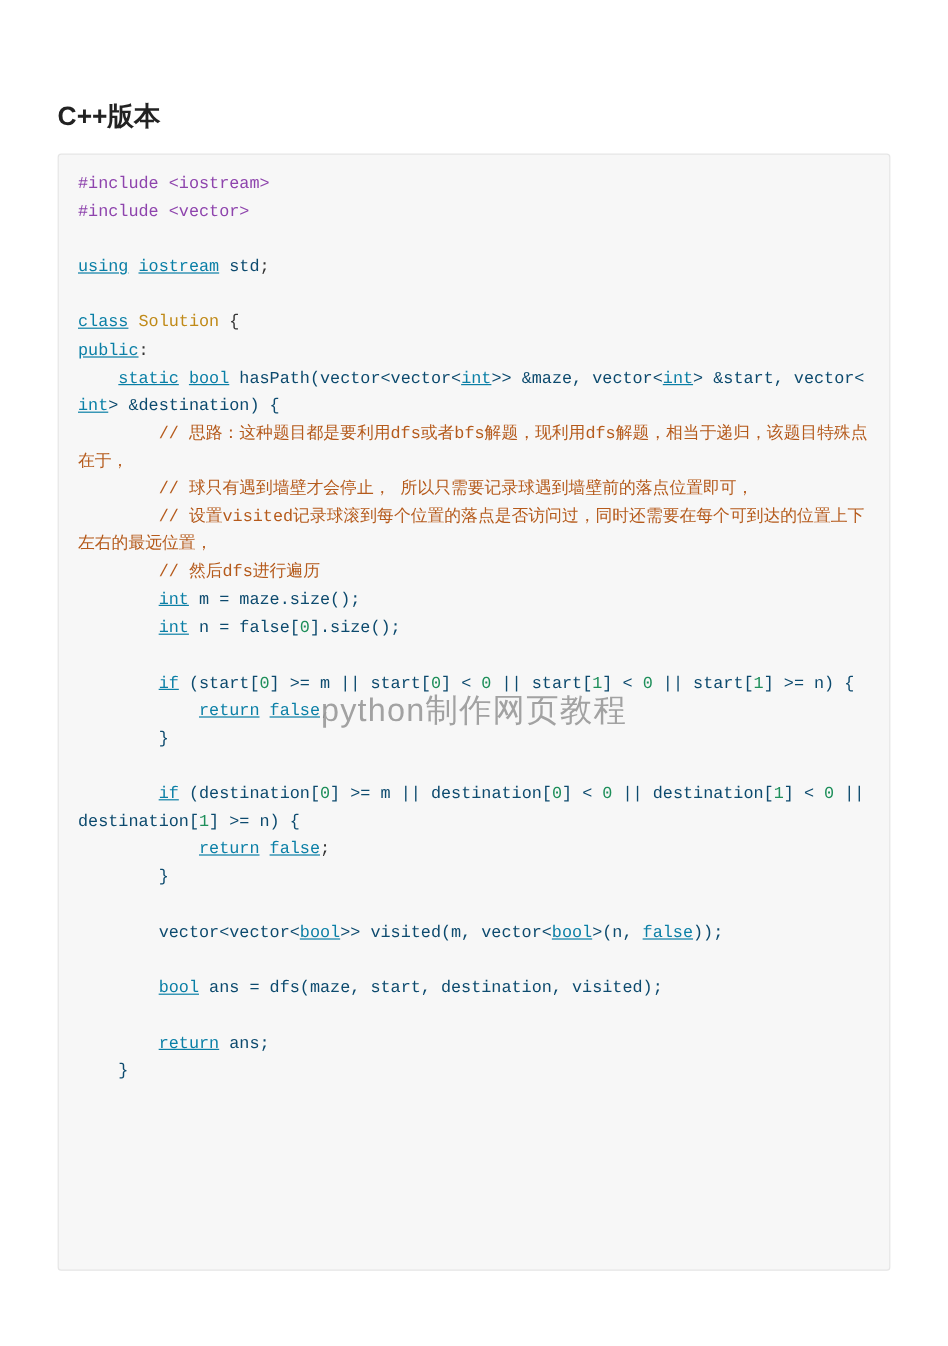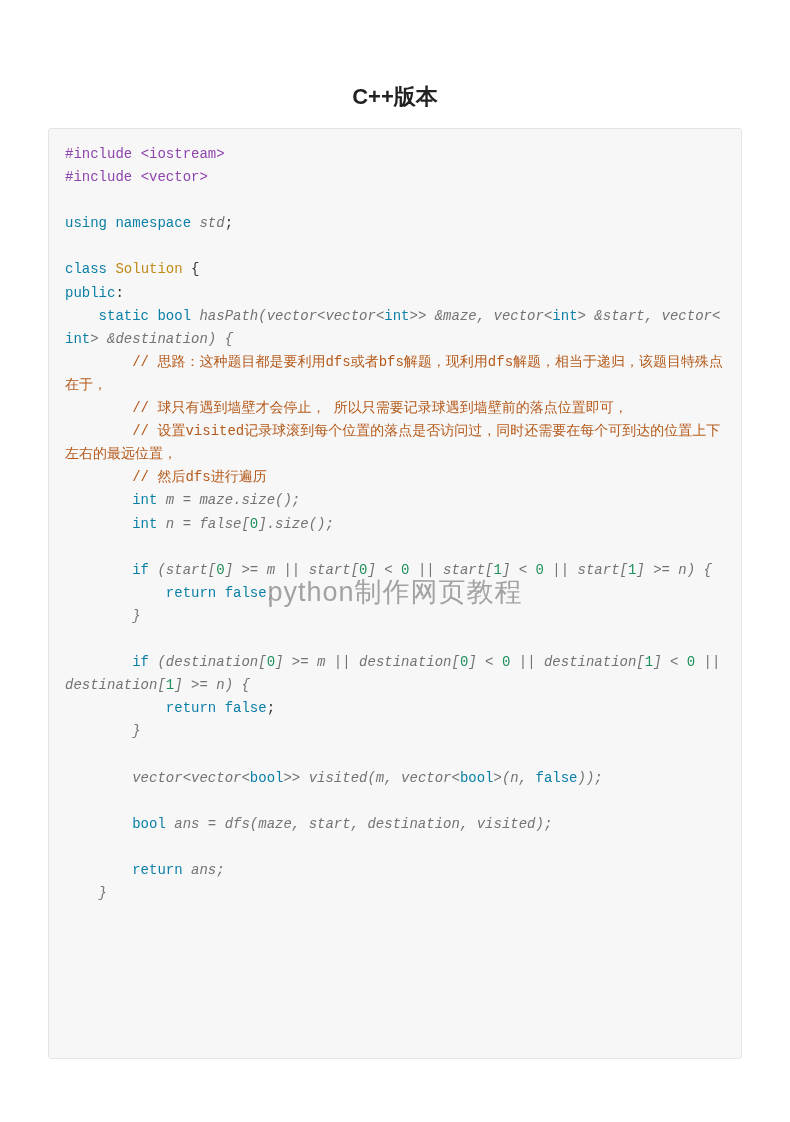--- a/index.html
+++ b/index.html
@@ -20,21 +20,20 @@
     font-weight:700;
     color:#222;
     margin:0 0 18px 0;
     line-height:1.4;
   }
   h2.subtitle {
     font-size:22px;
     font-weight:700;
     color:#222;
     margin:22px 0 16px 0;
-    text-align:center;
   }
   p.body {
     font-size:15px;
     line-height:1.75;
     color:#333;
     margin:0 0 16px 0;
     white-space:pre-line;
   }
   pre.code {
     background:#f7f7f7;
@@ -44,27 +43,27 @@
     margin:0;
     font-family: Consolas, "Courier New", monospace;
     font-size:14px;
     line-height:1.65;
     color:#333333;
     white-space:pre-wrap;
     word-break:break-all;
     overflow:hidden;
   }
   
-  .tk-kw  { color:#0a7fa6; }   
+  .tk-kw  { color:#0a7fa6;text-decoration:underline; }   
   .tk-pre { color:#8e44ad; }   
   .tk-str { color:#8e44ad; }
   .tk-typ { color:#c08a18; }   
   .tk-num { color:#1e8f5a; }   
   .tk-cmt { color:#b55a1b; }
-  .tk-id  { color:#737373;font-style:italic; }
+  .tk-id  { color:#0c4a6e; }
   .tk-pun { color:#333333; }
 
   .watermark {
     position:absolute;
     left:0; right:0;
     top:563px;
     text-align:center;
     font-size:27px;
     color:#9e9e9e;
     letter-spacing:1px;
@@ -76,21 +75,21 @@
   }
 </style>
 </head>
 <body>
 
 <div class="page">
   <h2 class="subtitle">C++版本</h2>
   <pre class="code" id="code-block"><span class="tk-pre">#include </span><span class="tk-str">&lt;iostream&gt;</span>
 <span class="tk-pre">#include </span><span class="tk-str">&lt;vector&gt;</span>
 
-<span class="tk-kw">using</span><span class="tk-id"> </span><span class="tk-kw">namespace</span><span class="tk-id"> std</span><span class="tk-pun">;</span>
+<span class="tk-kw">using</span><span class="tk-id"> </span><span class="tk-kw">iostream</span><span class="tk-id"> std</span><span class="tk-pun">;</span>
 
 <span class="tk-kw">class</span><span class="tk-id"> </span><span class="tk-typ">Solution</span><span class="tk-id"> </span><span class="tk-pun">{</span>
 <span class="tk-kw">public</span><span class="tk-pun">:</span>
 <span class="tk-id">    </span><span class="tk-kw">static</span><span class="tk-id"> </span><span class="tk-kw">bool</span><span class="tk-id"> hasPath(vector&lt;vector&lt;</span><span class="tk-kw">int</span><span class="tk-id">&gt;&gt; &amp;maze, vector&lt;</span><span class="tk-kw">int</span><span class="tk-id">&gt; &amp;start, vector&lt;</span><span class="tk-kw">int</span><span class="tk-id">&gt; &amp;destination) {</span>
 <span class="tk-id">        </span><span class="tk-cmt">// 思路：这种题目都是要利用dfs或者bfs解题，现利用dfs解题，相当于递归，该题目特殊点在于，</span>
 <span class="tk-id">        </span><span class="tk-cmt">// 球只有遇到墙壁才会停止， 所以只需要记录球遇到墙壁前的落点位置即可，</span>
 <span class="tk-id">        </span><span class="tk-cmt">// 设置visited记录球滚到每个位置的落点是否访问过，同时还需要在每个可到达的位置上下左右的最远位置，</span>
 <span class="tk-id">        </span><span class="tk-cmt">// 然后dfs进行遍历</span>
 <span class="tk-id">        </span><span class="tk-kw">int</span><span class="tk-id"> m = maze.size();</span>
 <span class="tk-id">        </span><span class="tk-kw">int</span><span class="tk-id"> n = false[</span><span class="tk-num">0</span><span class="tk-id">].size();</span>

